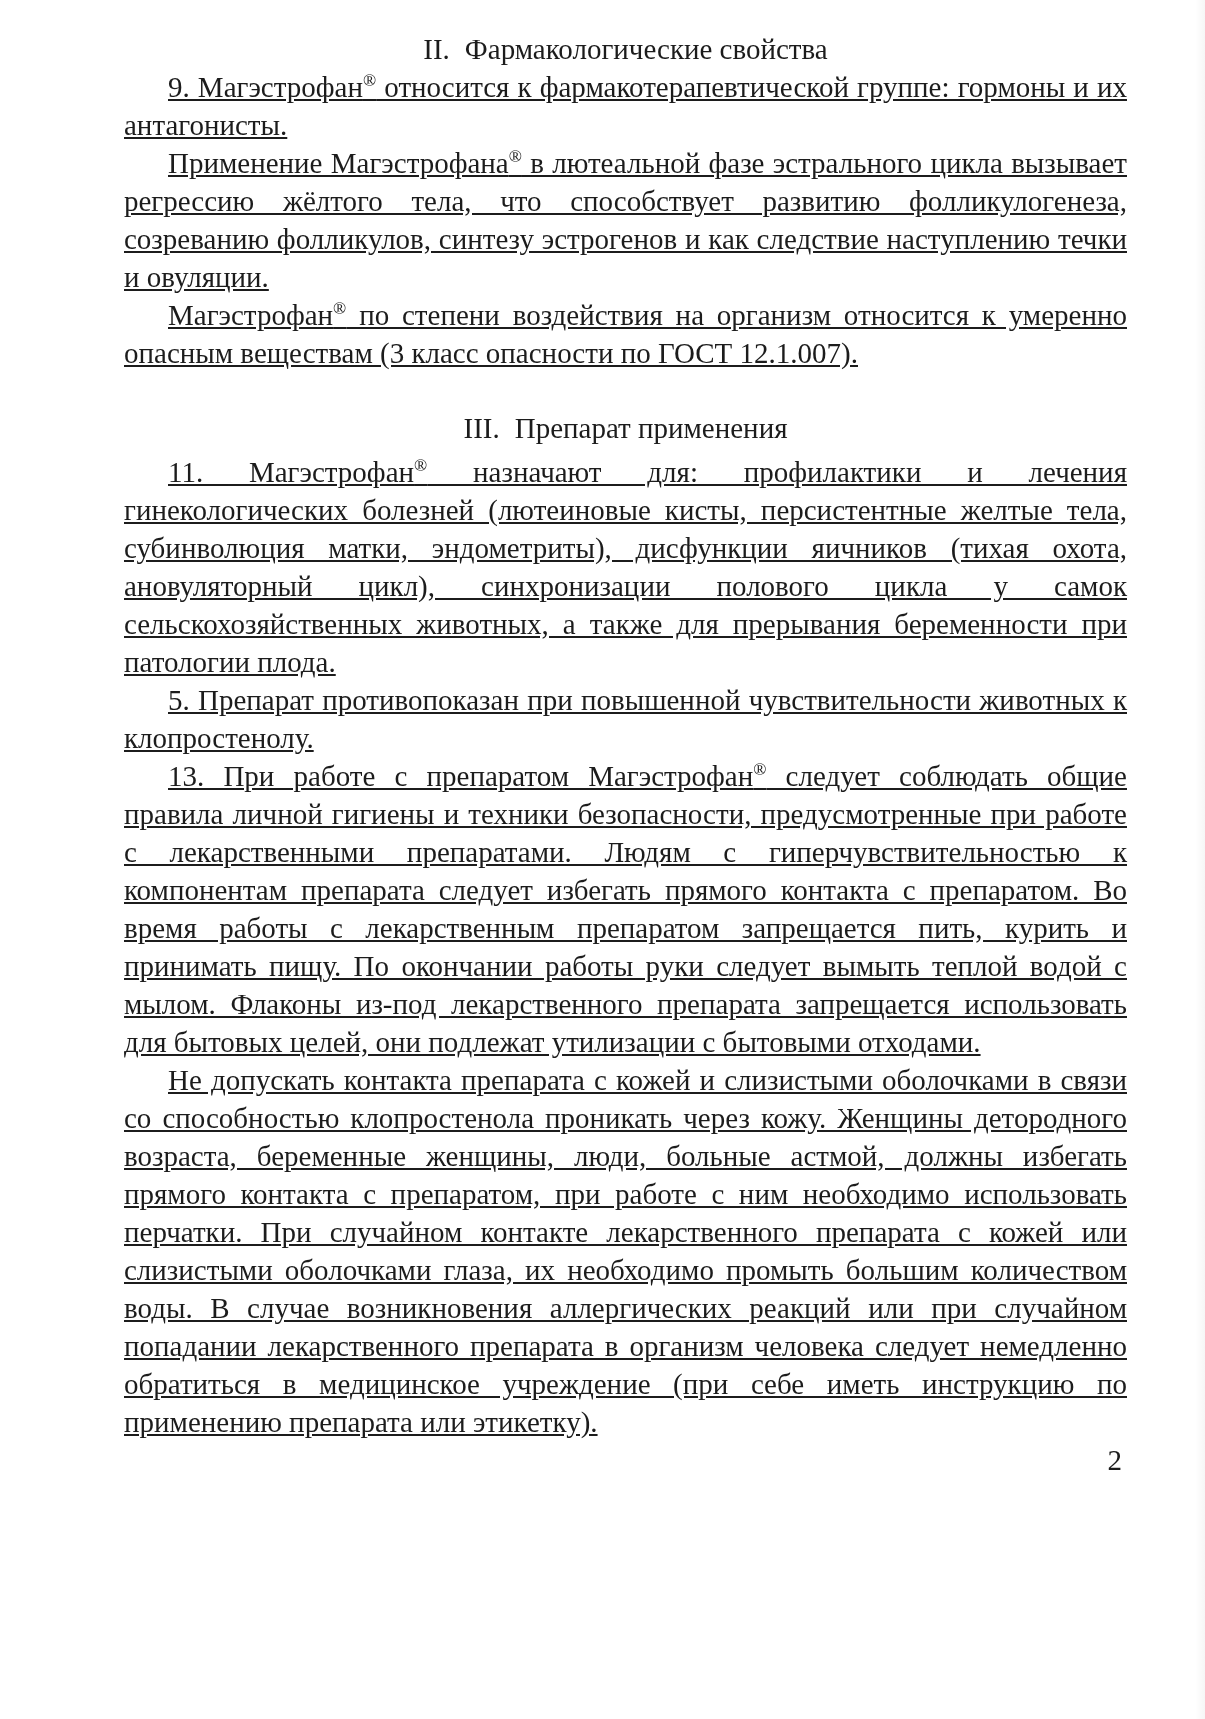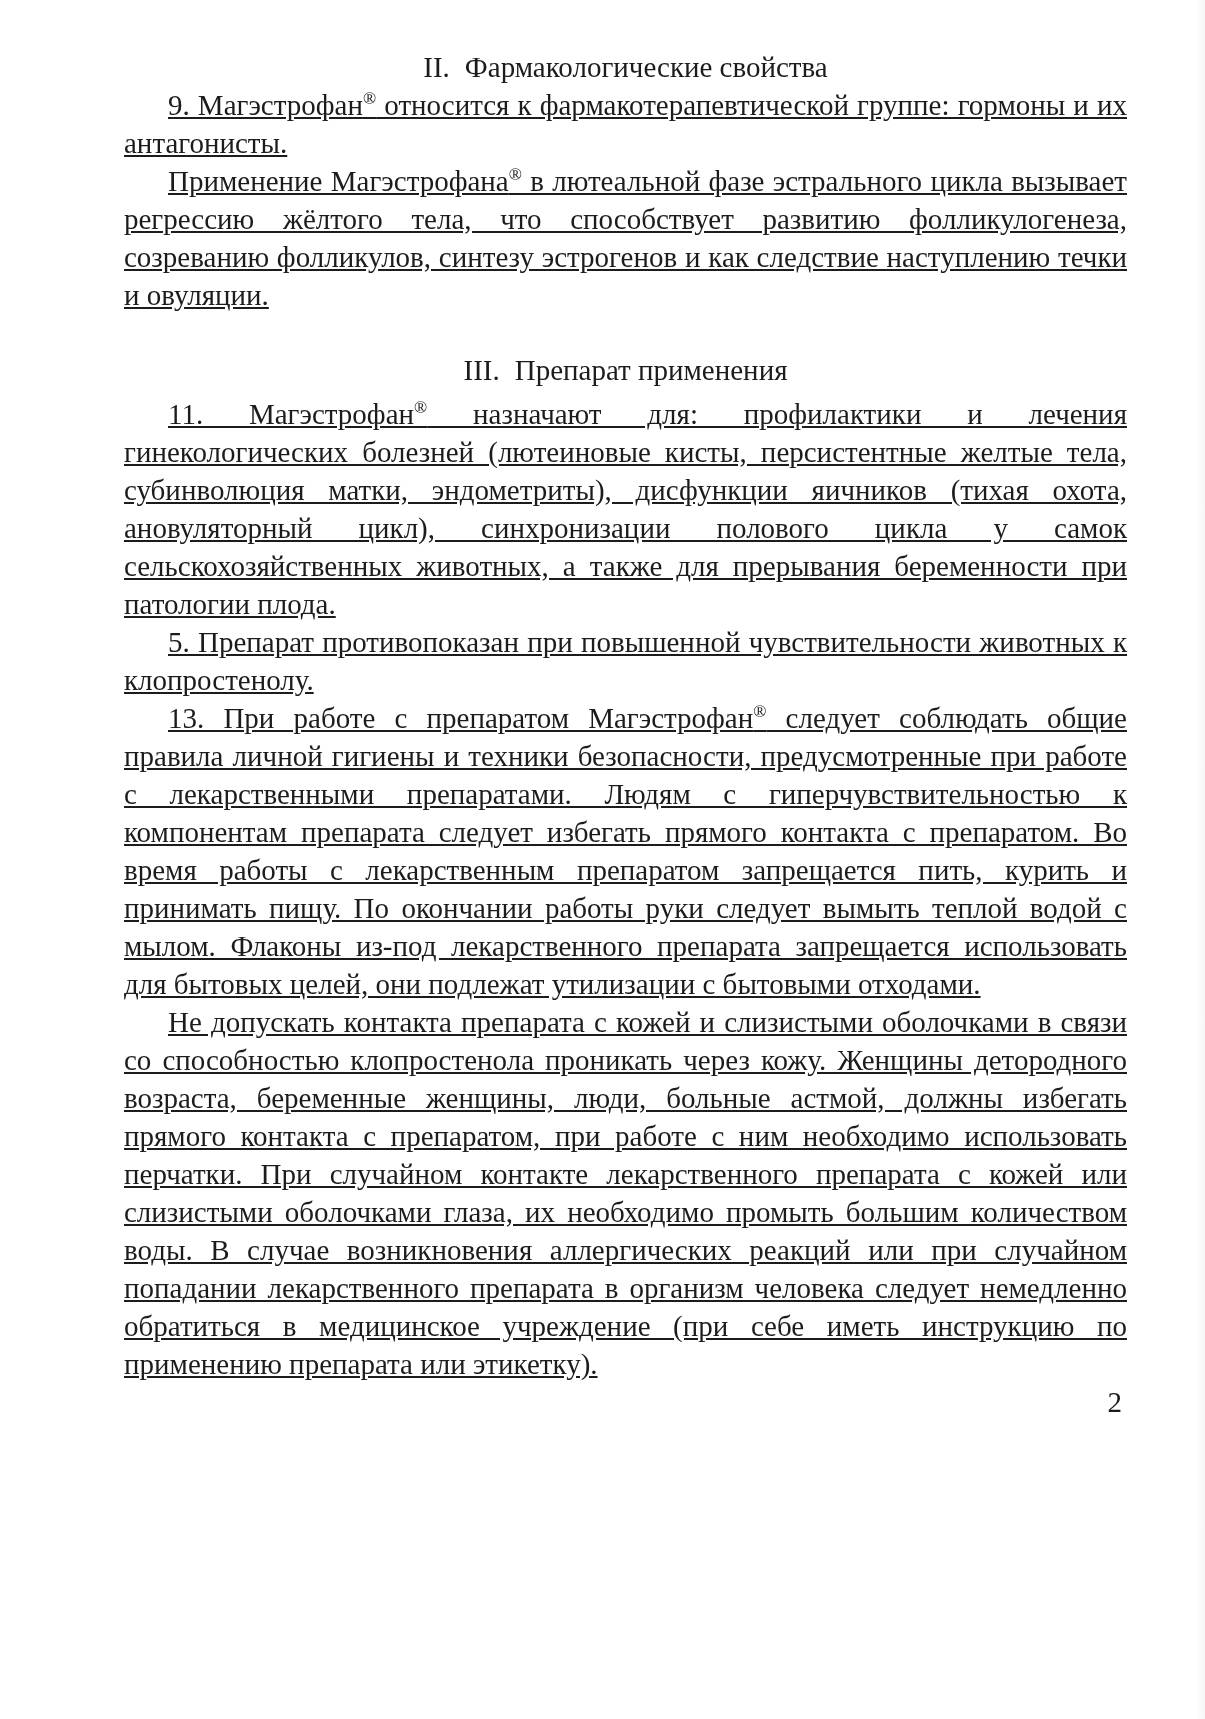--- a/index.html
+++ b/index.html
@@ -21,21 +21,21 @@
     content: "";
     position: absolute;
     top: 0; right: 0;
     width: 10px; height: 100%;
     background: linear-gradient(to right, rgba(0,0,0,0) 0%, rgba(0,0,0,0.035) 100%);
     pointer-events: none;
   }
   .text-block {
     position: absolute;
     left: 124px;
-    top: 48px;
+    top: 30px;
     width: 1003px;
     font-size: 29px;
     line-height: 38px;
     text-rendering: optimizeLegibility;
   }
   .section-heading {
     margin: 0;
     font-size: 29px;
     font-weight: normal;
     text-align: center;
@@ -71,20 +71,21 @@
 <body>
 
 <main class="page" data-name="document-page">
   <div class="text-block" data-name="text-block">
 
     <div data-name="sections-root" id="sections-root">
         <section data-name="section-ii">
           <h2 class="section-heading" data-name="section-heading"><span class="heading-numeral" data-name="heading-numeral">II.</span><span data-name="heading-title">Фармакологические свойства</span></h2>
           <p class="body-paragraph rich" data-name="body-paragraph">9. Магэстрофан<sup class="reg" data-name="registered-trademark">®</sup> относится к фармакотерапевтической группе: гормоны и их антагонисты.</p>
           <p class="body-paragraph rich" data-name="body-paragraph">Применение Магэстрофана<sup class="reg" data-name="registered-trademark">®</sup> в лютеальной фазе эстрального цикла вызывает регрессию жёлтого тела, что способствует развитию фолликулогенеза, созреванию фолликулов, синтезу эстрогенов и как следствие наступлению течки и овуляции.</p>
+          <p class="body-paragraph rich" data-name="body-paragraph">Магэстрофан<sup class="reg" data-name="registered-trademark">®</sup> по степени воздействия на организм относится к умеренно опасным веществам (3 класс опасности по ГОСТ 12.1.007).</p>
         </section>
         <section data-name="section-iii">
           <h2 class="section-heading" data-name="section-heading"><span class="heading-numeral" data-name="heading-numeral">III.</span><span data-name="heading-title">Препарат применения</span></h2>
           <p class="body-paragraph rich" data-name="body-paragraph">11. Магэстрофан<sup class="reg" data-name="registered-trademark">®</sup> назначают для: профилактики и лечения гинекологических болезней (лютеиновые кисты, персистентные желтые тела, субинволюция матки, эндометриты), дисфункции яичников (тихая охота, ановуляторный цикл), синхронизации полового цикла у самок сельскохозяйственных животных, а также для прерывания беременности при патологии плода.</p>
           <p class="body-paragraph rich" data-name="body-paragraph">5. Препарат противопоказан при повышенной чувствительности животных к клопростенолу.</p>
           <p class="body-paragraph rich" data-name="body-paragraph">13. При работе с препаратом Магэстрофан<sup class="reg" data-name="registered-trademark">®</sup> следует соблюдать общие правила личной гигиены и техники безопасности, предусмотренные при работе с лекарственными препаратами. Людям с гиперчувствительностью к компонентам препарата следует избегать прямого контакта с препаратом. Во время работы с лекарственным препаратом запрещается пить, курить и принимать пищу. По окончании работы руки следует вымыть теплой водой с мылом. Флаконы из-под лекарственного препарата запрещается использовать для бытовых целей, они подлежат утилизации с бытовыми отходами.</p>
           <p class="body-paragraph rich" data-name="body-paragraph">Не допускать контакта препарата с кожей и слизистыми оболочками в связи со способностью клопростенола проникать через кожу. Женщины детородного возраста, беременные женщины, люди, больные астмой, должны избегать прямого контакта с препаратом, при работе с ним необходимо использовать перчатки. При случайном контакте лекарственного препарата с кожей или слизистыми оболочками глаза, их необходимо промыть большим количеством воды. В случае возникновения аллергических реакций или при случайном попадании лекарственного препарата в организм человека следует немедленно обратиться в медицинское учреждение (при себе иметь инструкцию по применению препарата или этикетку).</p>
         </section>
       </div>
     <div class="page-number" data-name="page-number">2</div>

